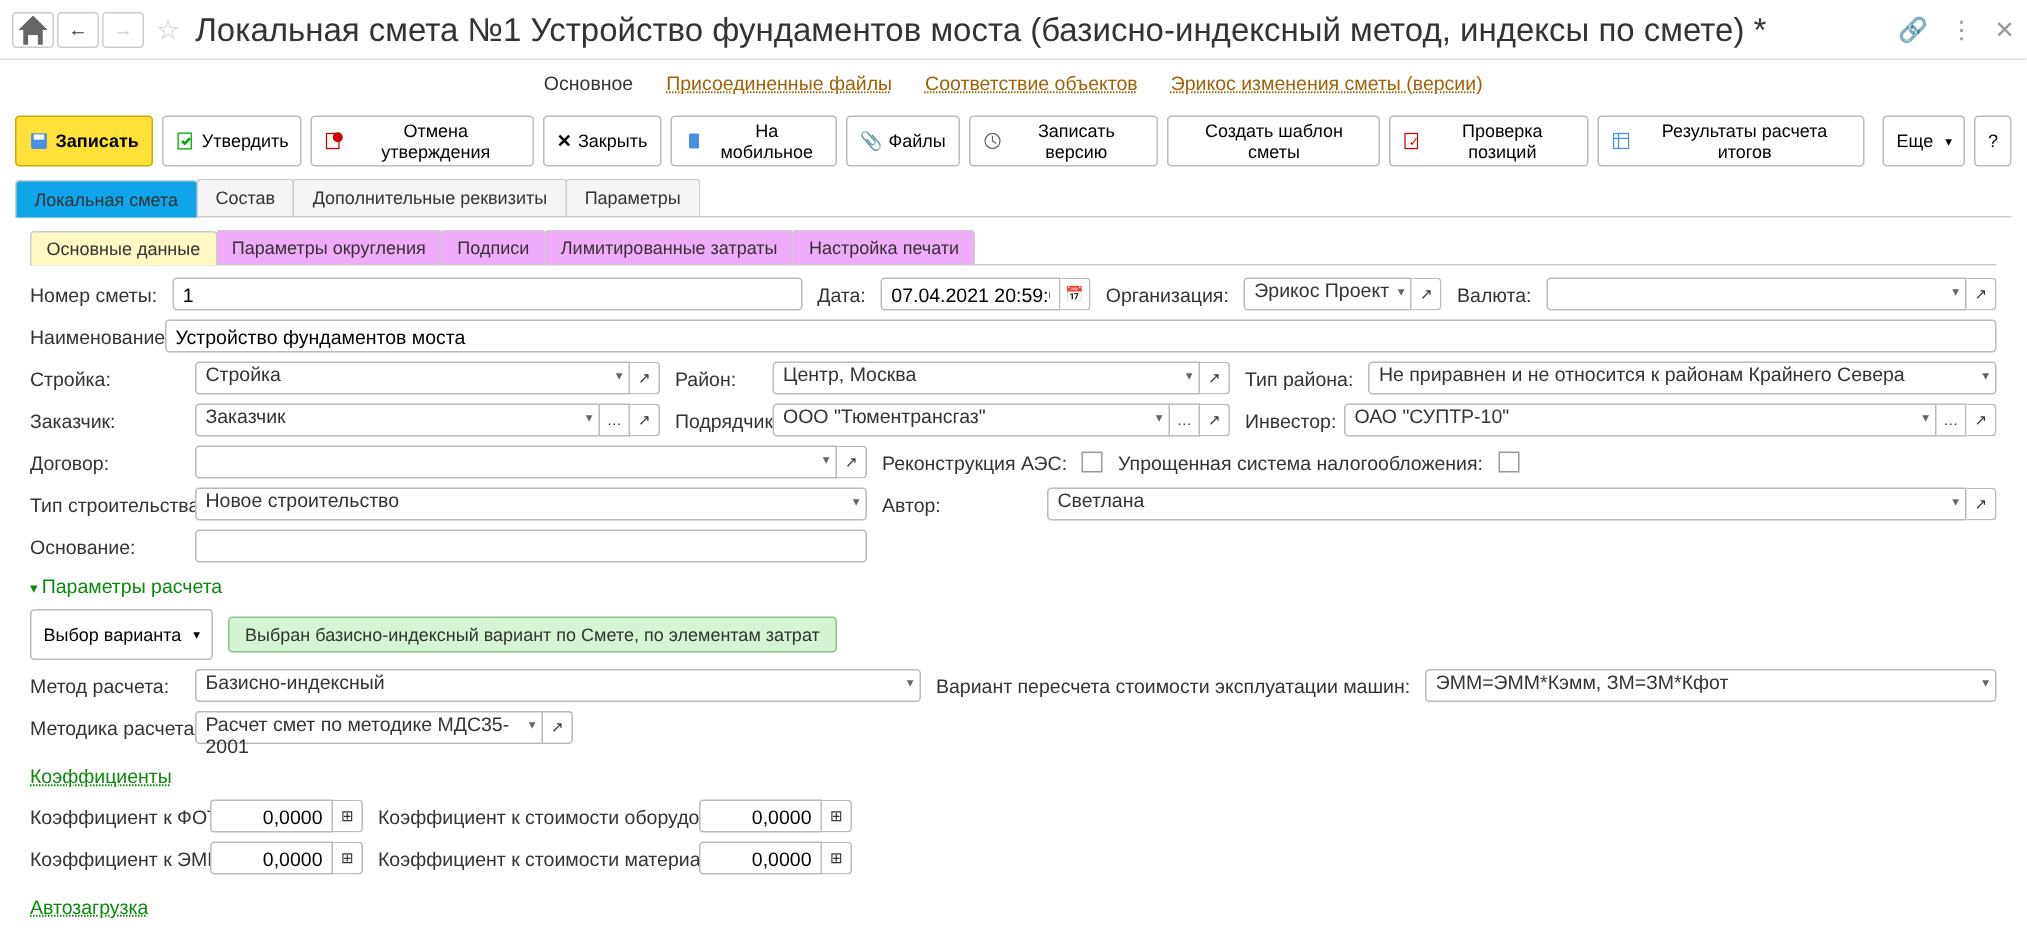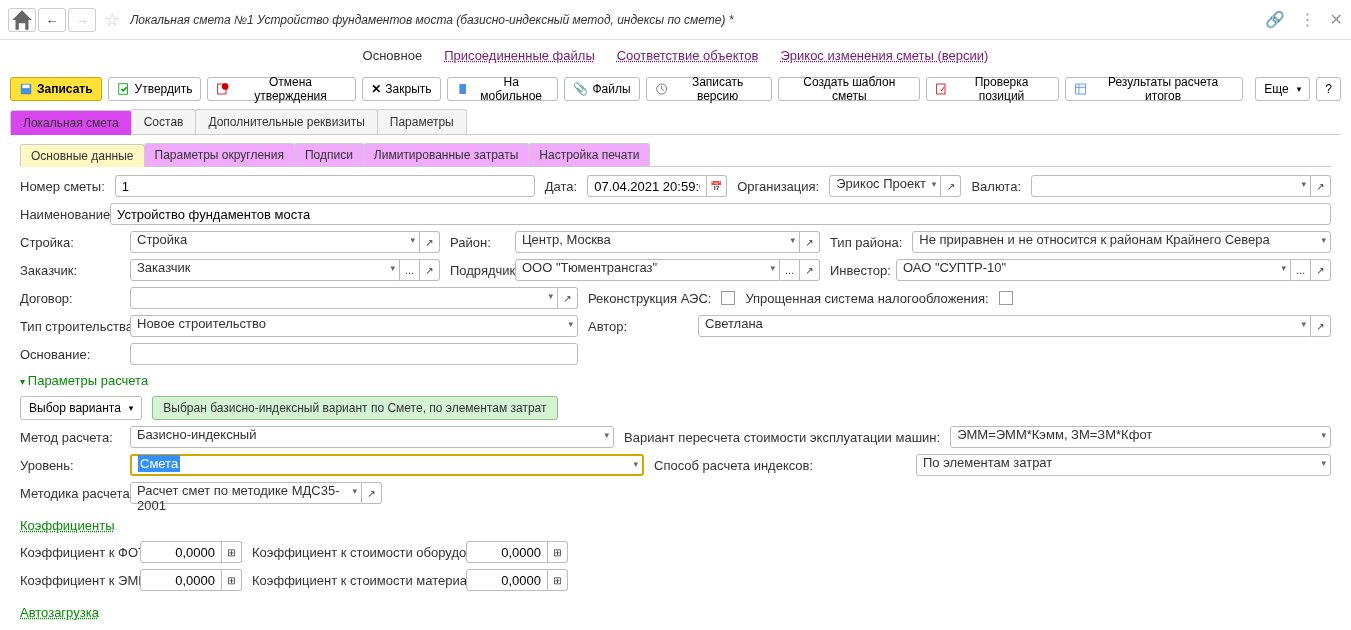--- a/index.html
+++ b/index.html
@@ -1,35 +1,35 @@
 <!DOCTYPE html>
 <html><head>
 <meta charset="utf-8">
 <style>
 * { box-sizing: border-box; margin: 0; padding: 0; font-family: Arial, sans-serif; }
 body { background: #fff; font-size: 13px; color: #333; }
 .titlebar { display: flex; align-items: center; padding: 4px 8px; border-bottom: 1px solid #ddd; height: 40px; }
 .nav-btns { display: flex; gap: 2px; margin-right: 8px; }
 .nav-btn { width: 28px; height: 24px; border: 1px solid #ccc; background: #fff; display: flex; align-items: center; justify-content: center; cursor: pointer; border-radius: 3px; }
 .star { color: #ccc; font-size: 18px; margin-right: 10px; cursor: pointer; }
-.title { font-size: 12px; flex: 1; font-style: italic; }
+.title { font-size: 22px; flex: 1; }
 .title-right { display: flex; gap: 14px; align-items: center; color: #999; }
 .title-right span { cursor: pointer; font-size: 16px; }
 .tabs-main { display: flex; padding: 8px 10px 0; gap: 22px; justify-content: center; }
-.tab-main { color: #701a75; cursor: pointer; padding-bottom: 6px; text-decoration: underline dotted; }
+.tab-main { color: #a16207; cursor: pointer; padding-bottom: 6px; text-decoration: underline dotted; }
 .tab-main.active { color: #333; text-decoration: none; }
 .toolbar { display: flex; padding: 8px 10px; gap: 6px; align-items: center; }
-.btn { border: 1px solid #bbb; background: #fff; padding: 4px 8px; border-radius: 3px; font-size: 12px; display: inline-flex; align-items: center; gap: 4px; cursor: pointer; height: 24px; }
+.btn { border: 1px solid #bbb; background: #fff; padding: 4px 8px; border-radius: 3px; font-size: 12px; display: inline-flex; align-items: center; gap: 4px; cursor: pointer; height: 34px; }
 .btn.yellow { background: #ffe13a; border-color: #d4a700; font-weight: bold; }
 .btn .ic { width: 14px; height: 14px; }
 .spacer { flex: 1; }
 .btn.eshe::after { content: "▾"; margin-left: 4px; font-size: 9px; }
 .tabs2 { display: flex; border-bottom: 1px solid #ccc; margin: 0 10px; }
 .tab2 { border: 1px solid #ccc; border-bottom: none; padding: 5px 12px; font-size: 12px; background: #f5f5f5; cursor: pointer; margin-right: -1px; border-radius: 3px 3px 0 0; }
-.tab2.active { background: #d946ef; position: relative; top: 1px; }
+.tab2.active { background: #0ea5e9; position: relative; top: 1px; }
 .tabs3 { display: flex; border-bottom: 1px solid #ccc; margin: 8px 20px 0; }
 .tab3 { border: 1px solid #ccc; border-bottom: none; padding: 4px 10px; font-size: 12px; background: #f0abfc; cursor: pointer; margin-right: -1px; border-radius: 3px 3px 0 0; }
 .tab3.active { background: #fef9c3; position: relative; top: 1px; }
 .form { padding: 8px 20px; }
 .row { display: flex; align-items: center; margin-bottom: 6px; gap: 10px; }
 .lbl { font-size: 13px; white-space: nowrap; }
 .input { border: 1px solid #bbb; height: 22px; padding: 0 6px; font-size: 13px; background: #fff; border-radius: 3px; }
 .input.drop { position: relative; }
 .input.drop::after { content: "▾"; position: absolute; right: 4px; top: 3px; font-size: 9px; color: #666; }
 .input-grp { display: flex; }
@@ -251,27 +251,20 @@
     <span class="green-badge">Выбран базисно-индексный вариант по Смете, по элементам затрат</span>
   </div>
 
   <div class="row">
     <span class="lbl" style="width:100px">Метод расчета:</span>
     <div class="input drop" style="width:484px"><span>Базисно-индексный</span></div>
     <span class="lbl">Вариант пересчета стоимости эксплуатации машин:</span>
     <div class="input drop" style="flex:1"><span>ЭММ=ЭММ*Кэмм, ЗМ=ЗМ*Кфот</span></div>
   </div>
 
-  <div class="row">
-    <span class="lbl" style="width:100px">Уровень:</span>
-    <div class="input drop focused" style="width:514px"><span class="sel">Смета</span></div>
-    <span class="lbl">Способ расчета индексов:</span>
-    <div style="flex:1"></div>
-    <div class="input drop" style="width:415px"><span>По элементам затрат</span></div>
-  </div>
 
   <div class="row">
     <span class="lbl" style="width:100px">Методика расчета:</span>
     <div class="input-grp" style="width:252px">
         <div class="input drop" style="flex:1"><span>Расчет смет по методике МДС35-2001</span></div>
         <div class="ext-btn">↗</div>
       </div>
   </div>
 
   <div class="section-link">Коэффициенты</div>

